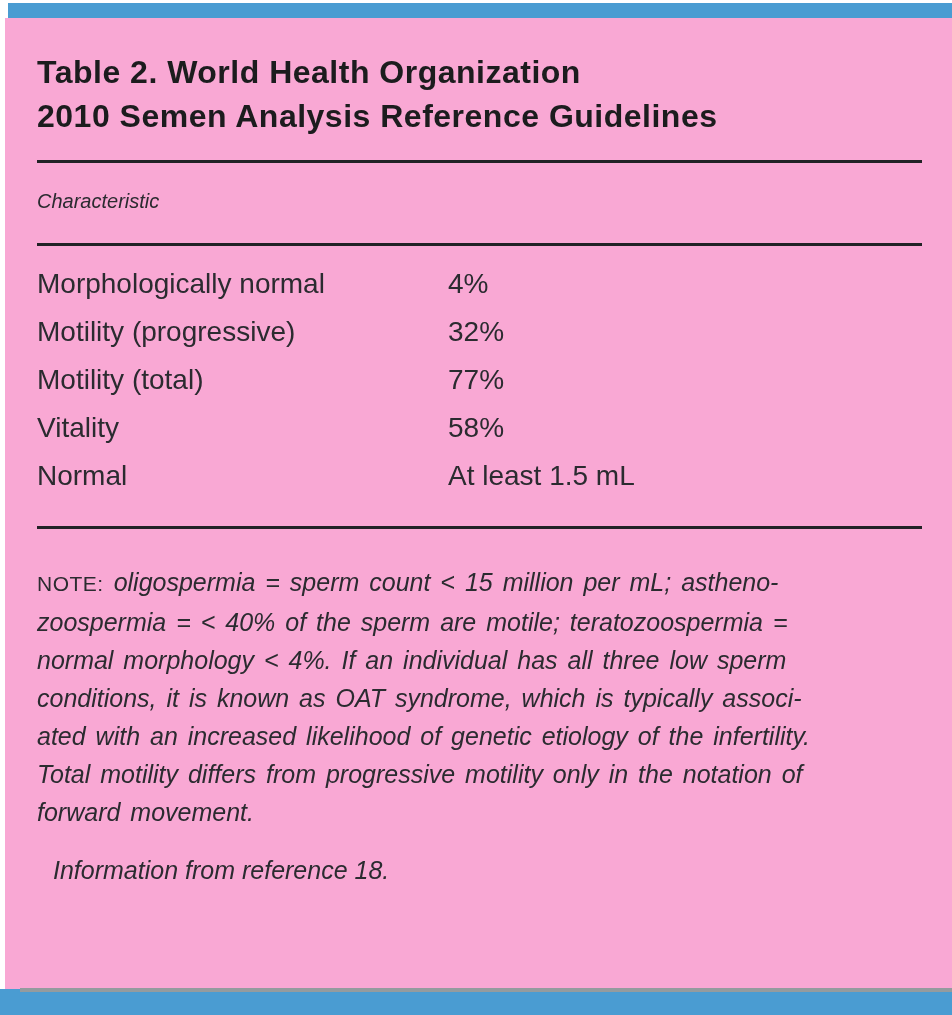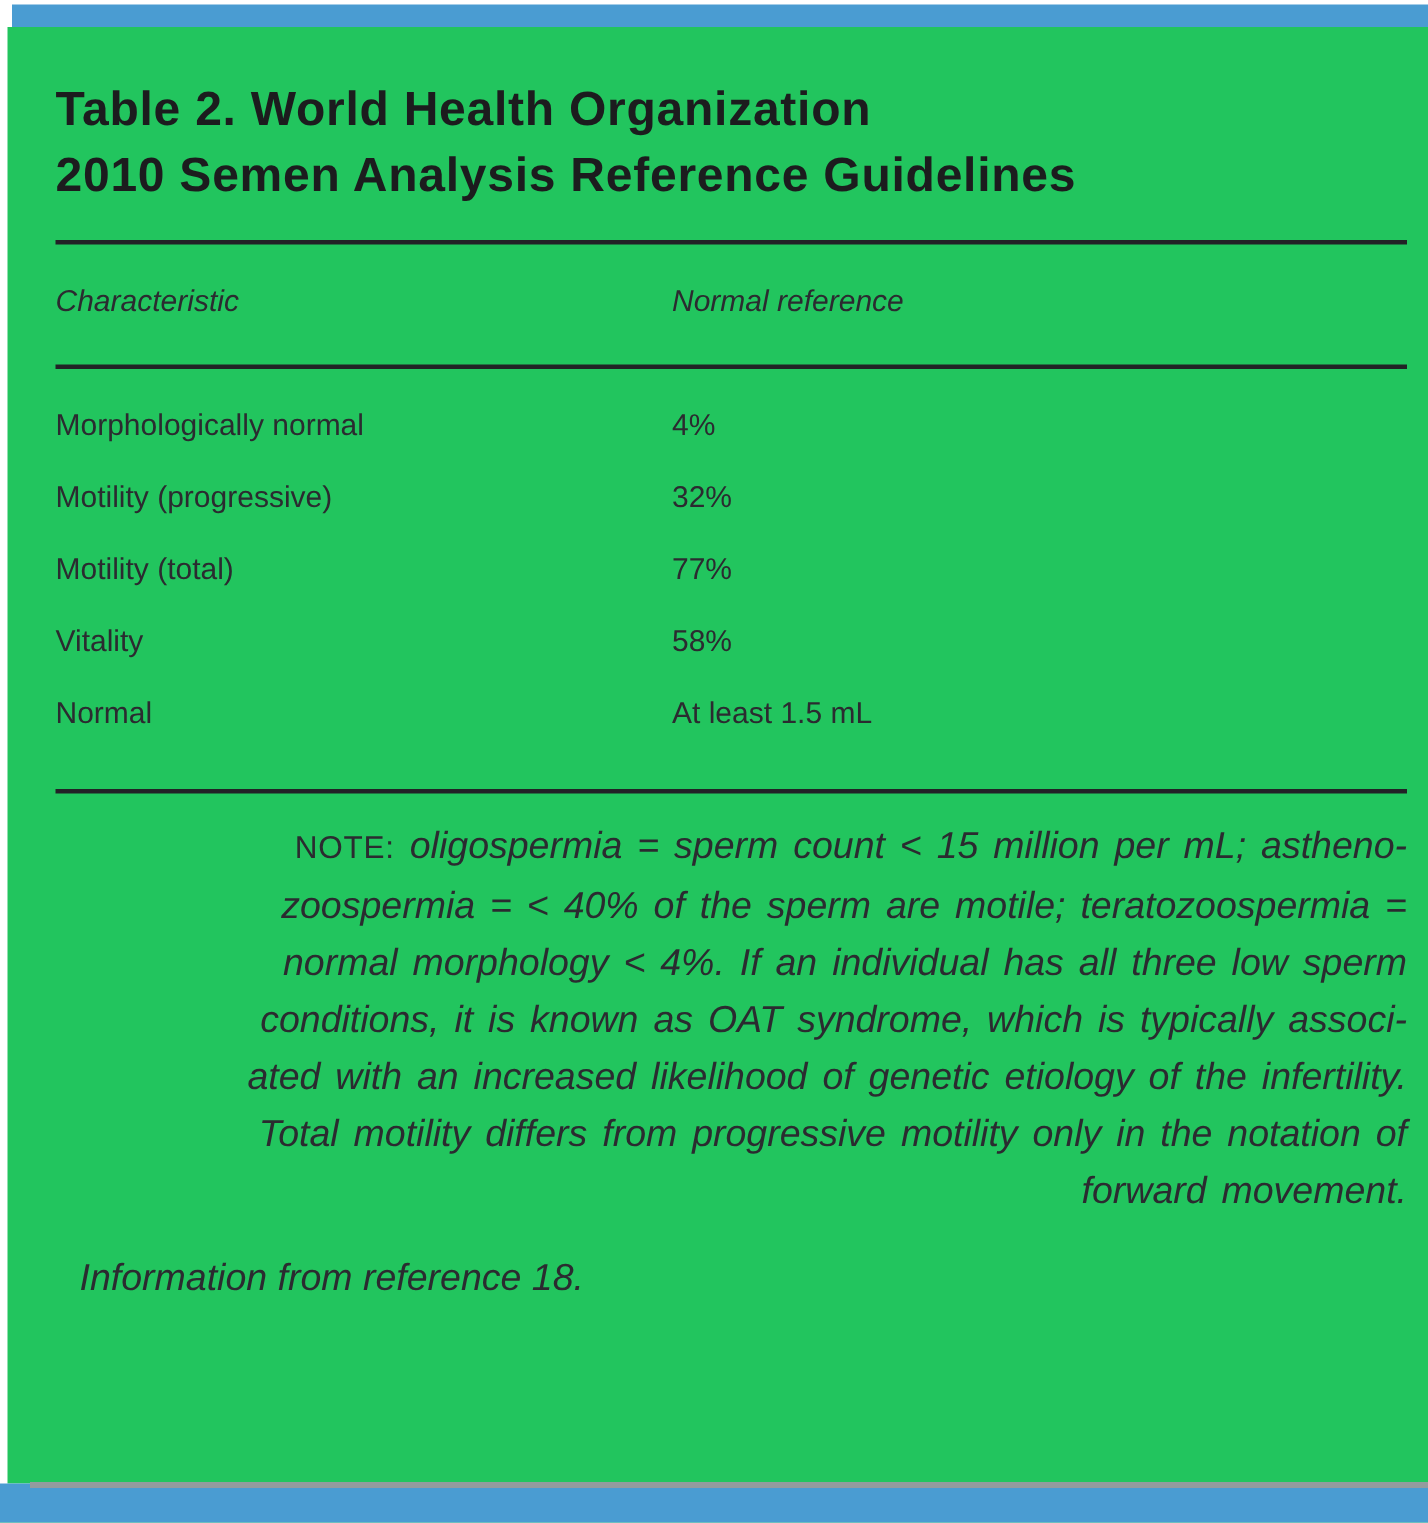--- a/index.html
+++ b/index.html
@@ -9,22 +9,22 @@
     font-family: "Liberation Sans", sans-serif;
     position: relative;
     overflow: hidden;
   }
   .top-bar {
     position: absolute; top: 3px; left: 8px; right: 0;
     height: 15px; background: #4a9cd2;
   }
   .panel {
     position: absolute; top: 18px; left: 5px; right: 0; bottom: 26px;
-    background: #22c55e;
-    padding: 32px 14px 0 32px;
+    background: #f9a8d4;
+    padding: 32px 30px 0 32px;
     box-sizing: border-box;
     color: #2b2b30;
   }
   .table-title {
     font-size: 32px; line-height: 44px; font-weight: bold;
     color: #1c1c1e; letter-spacing: 0.5px;
     white-space: pre-line;
   }
   .rule {
     border: none; height: 3px; background: #222226;
@@ -34,30 +34,29 @@
   .rule-2 { margin-top: 22px; }
   .rule-3 { margin-top: 26px; }
   .hdr-row {
     display: flex; margin-top: 18px; line-height: 40px;
     font-size: 20px; font-style: italic; color: #2b2b30;
   }
   .col-1 { width: 411px; flex: 0 0 411px; }
   .col-2 { flex: 1; }
   .rows { margin-top: 14px; }
   .row {
-    display: flex; font-size: 20px; line-height: 48px; color: #2b2b30; align-items: flex-end;
+    display: flex; font-size: 28px; line-height: 48px; color: #2b2b30; align-items: flex-end;
   }
   .cell-value { white-space: pre-line; }
   .note {
-    margin-top: 16px;
+    margin-top: 34px;
     font-size: 25px; line-height: 38px;
     font-style: italic; color: #2b2b30;
     white-space: pre-line;
     word-spacing: 3px;
-    text-align: right;
   }
   .note-label {
     font-style: normal; font-size: 21px;
     letter-spacing: 0.5px; word-spacing: 0;
   }
   .source {
     margin-top: 20px; font-size: 25px; line-height: 38px;
     font-style: italic; color: #2b2b30; margin-left: 16px;
   }
   .bottom-gray {
@@ -76,21 +75,20 @@
 
 <div class="panel">
 
   <div class="table-title">Table 2. World Health Organization
 2010 Semen Analysis Reference Guidelines</div>
 
   <hr class="rule rule-1">
 
   <div class="hdr-row">
     <div class="col-1">Characteristic</div>
-    <div class="col-2">Normal reference</div>
   </div>
 
   <hr class="rule rule-2">
 
   <div class="rows">
     <div class="row">
       <div class="col-1">Morphologically normal</div>
       <div class="col-2 cell-value">4%</div>
     </div>
     <div class="row">

